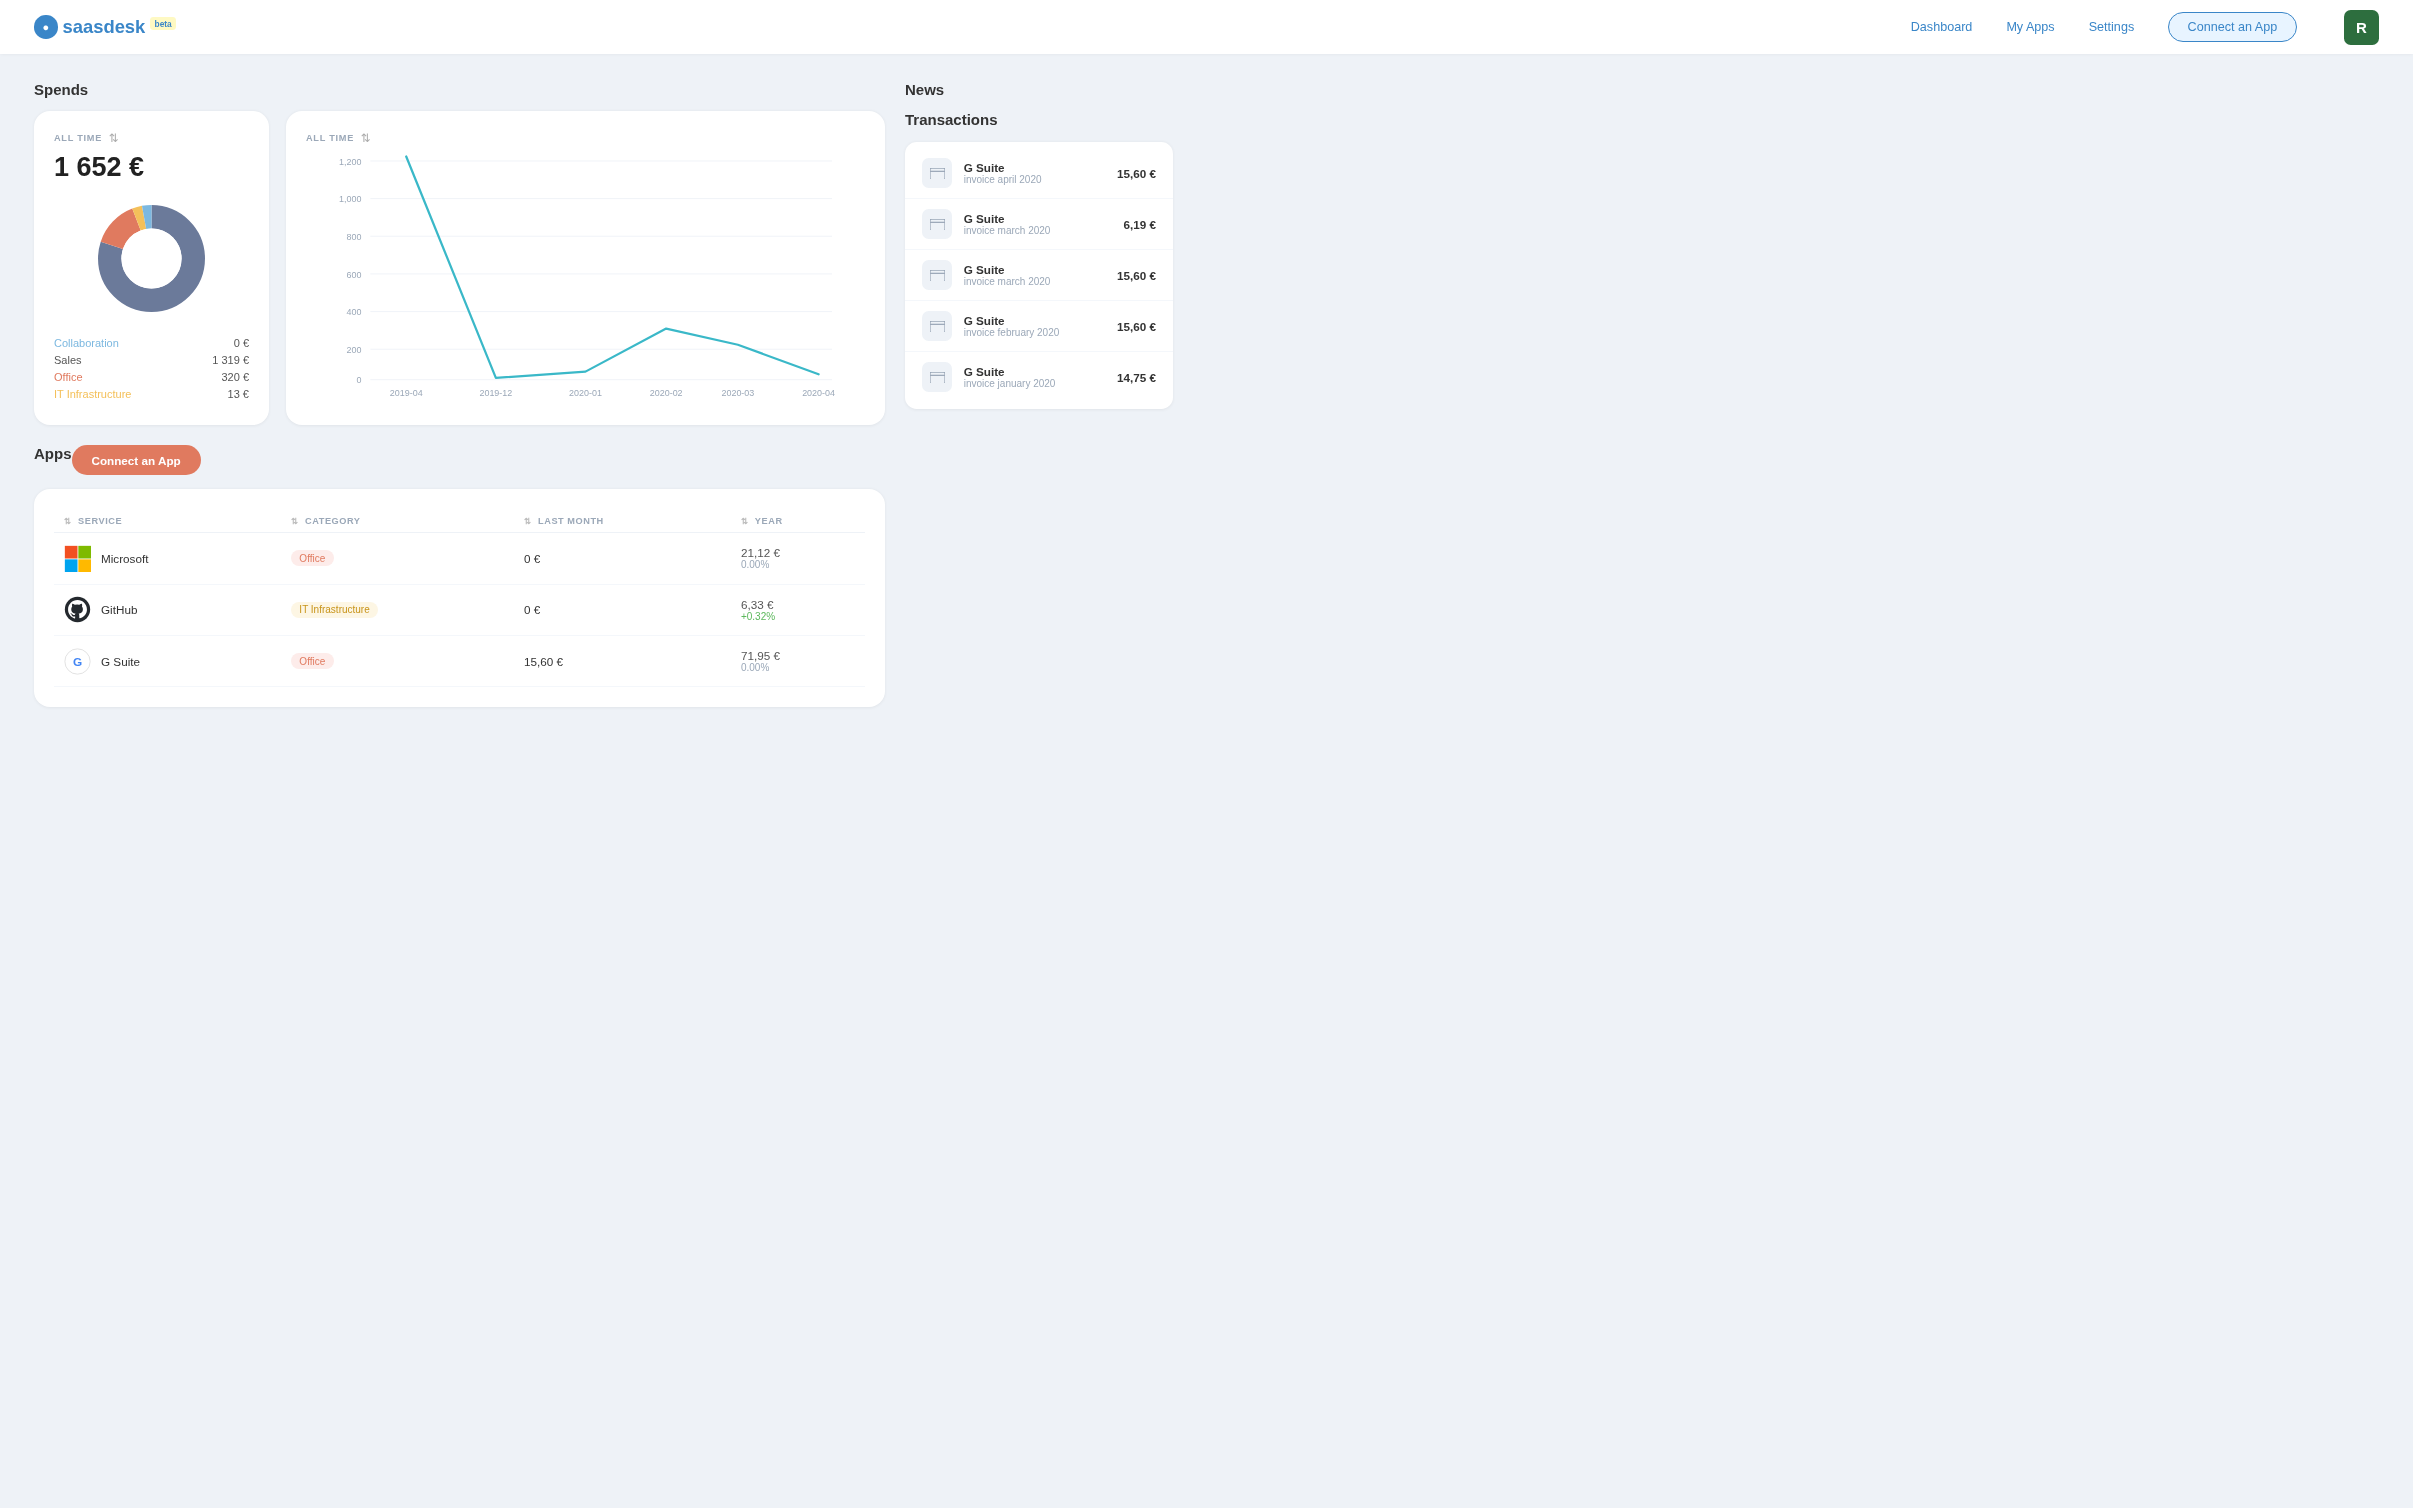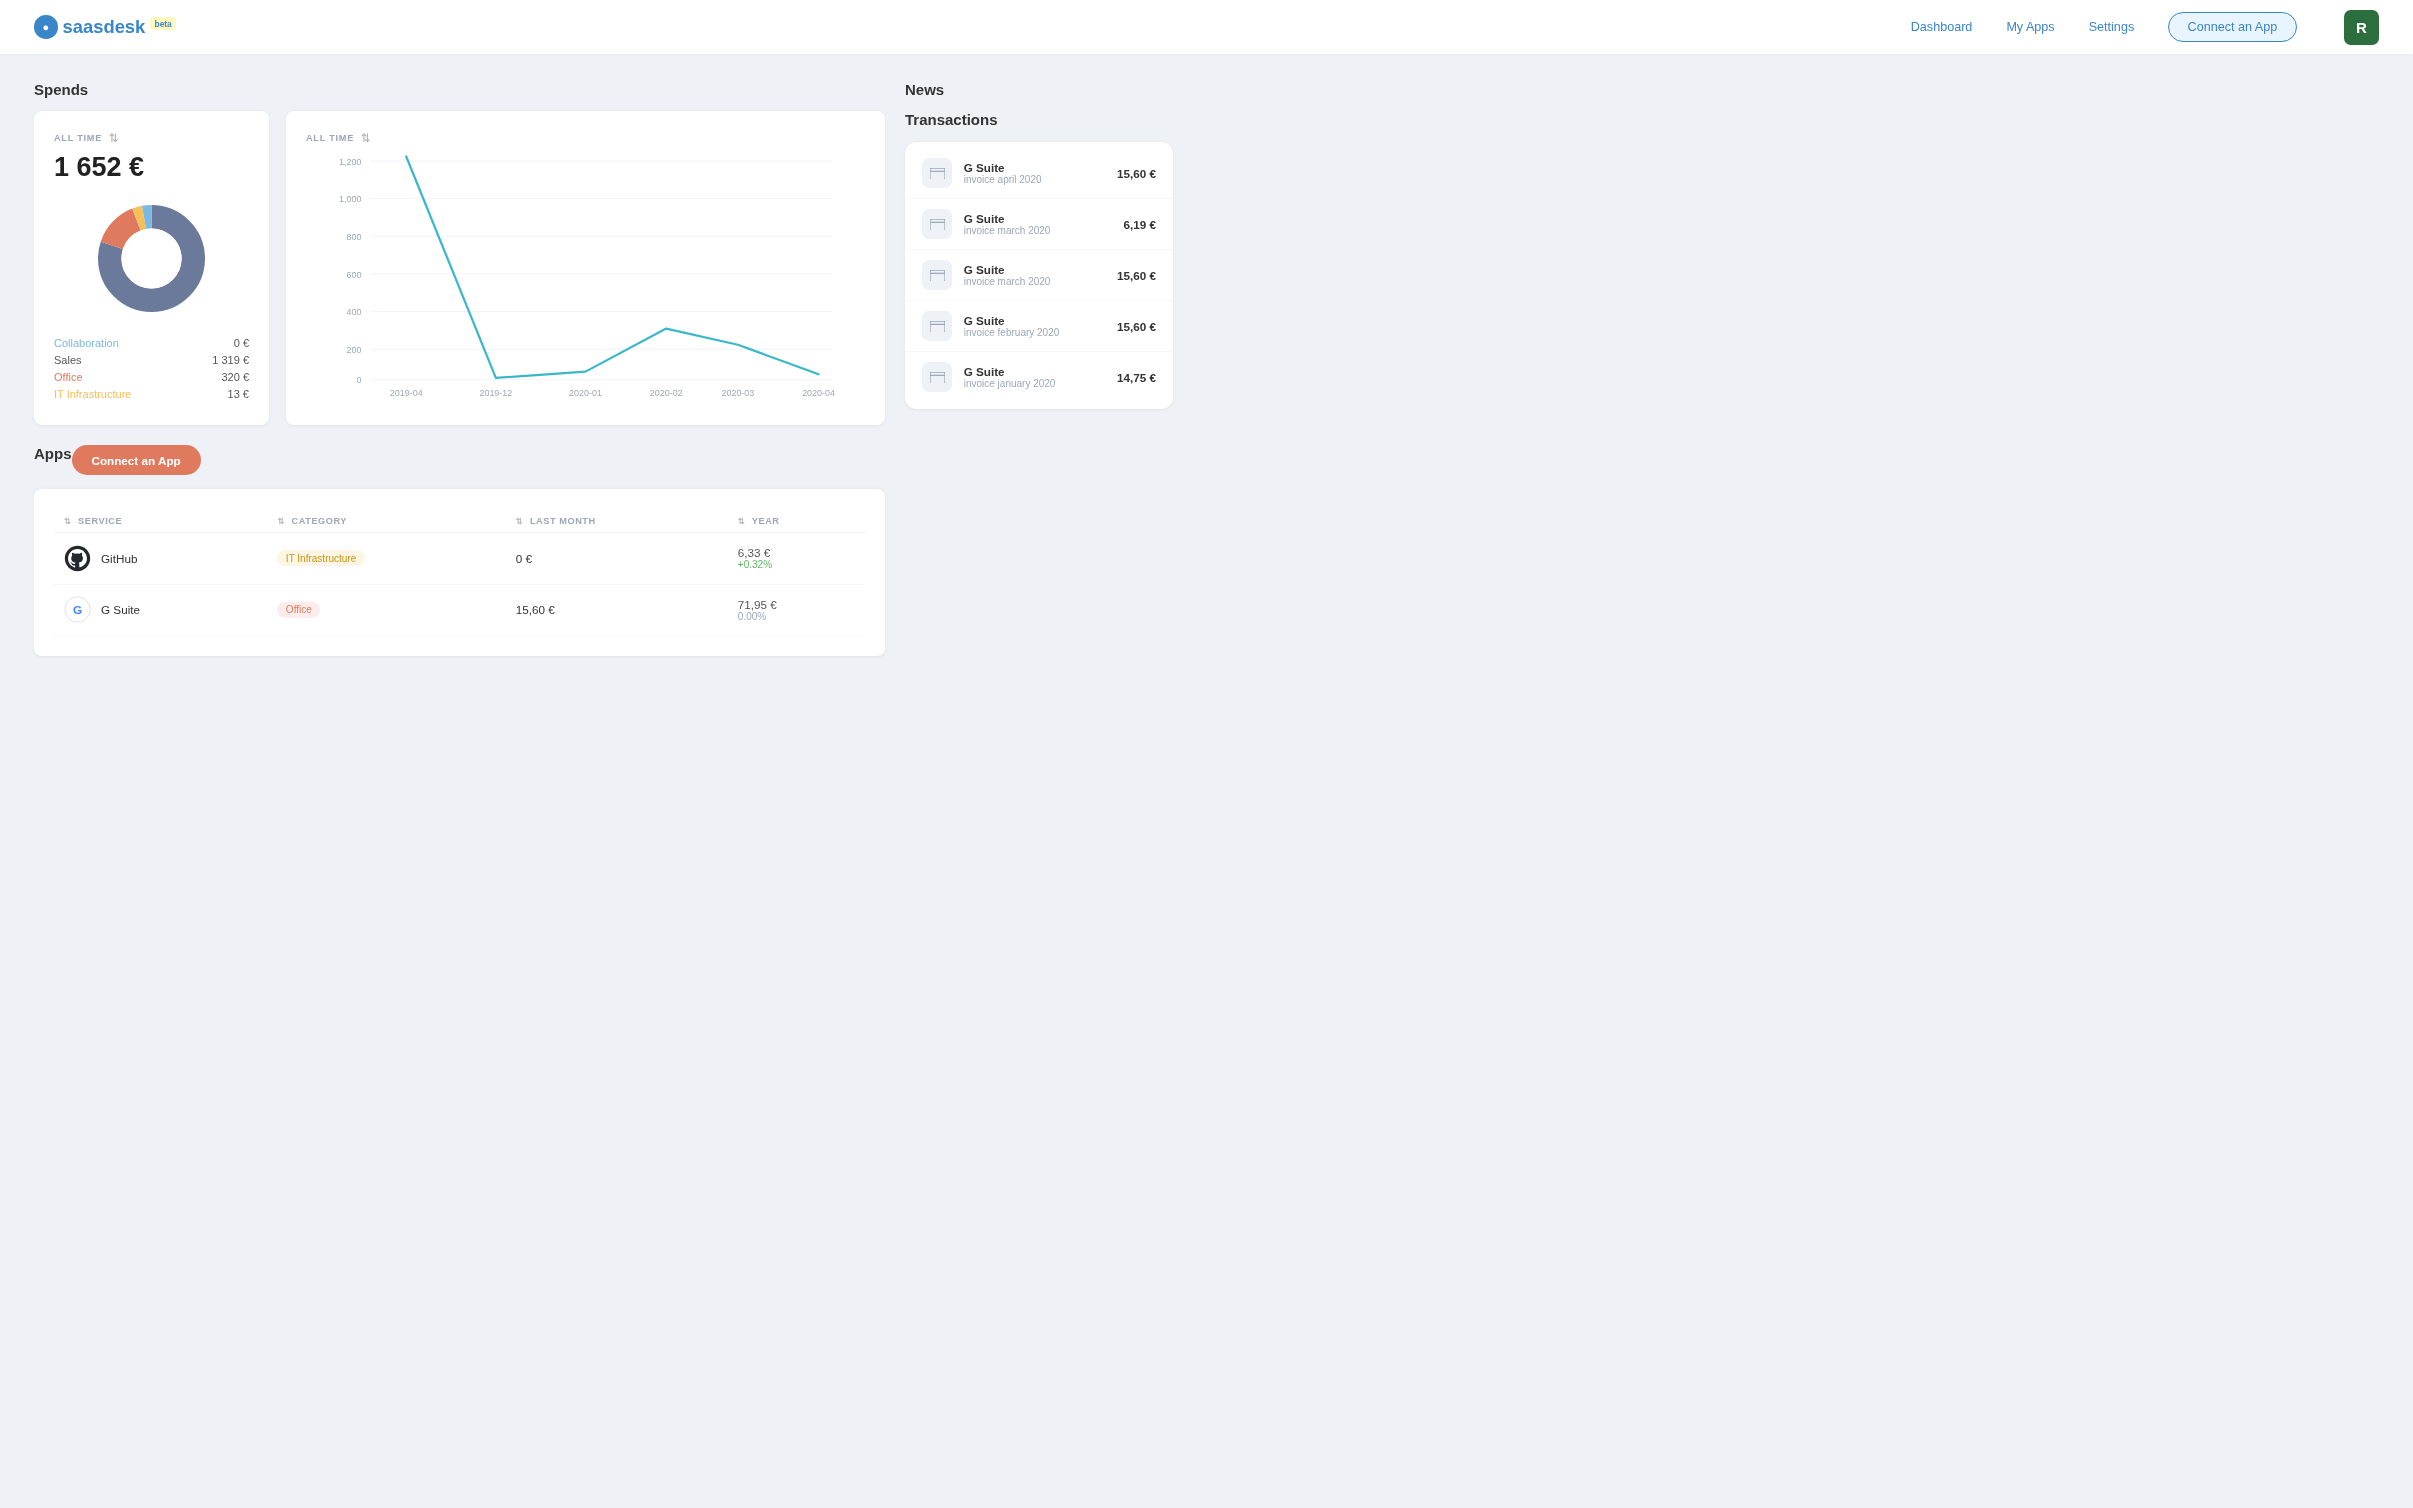--- a/index.html
+++ b/index.html
@@ -93,21 +93,21 @@
 
     
     .spends-row {
       display: flex;
       gap: 17px;
     }
 
     
     .card {
       background: #fff;
-      border-radius: 8px;
+      border-radius: 16px;
       padding: 20px;
       box-shadow: 0 0.8px 3.4px rgba(0,0,0,0.06);
     }
 
     
     .spend-summary-card {
       width: 235px;
       flex-shrink: 0;
     }
     .card-filter-row {
@@ -425,20 +425,43 @@
                 <span>LAST MONTH</span>
               </th>
               <th>
                 <span class="sort-icon">⇅</span>
                 <span>YEAR</span>
               </th>
             </tr>
           </thead>
           <tbody id="apps-tbody">
 
+          <tr>
+    <td>
+      <div class="app-name-cell">
+        <div class="app-logo">
+                      <svg width="27" height="27" viewBox="0 0 32 32">
+                        <rect width="15" height="15" x="1" y="1" fill="#f25022"></rect>
+                        <rect width="15" height="15" x="17" y="1" fill="#7fba00"></rect>
+                        <rect width="15" height="15" x="1" y="17" fill="#00a4ef"></rect>
+                        <rect width="15" height="15" x="17" y="17" fill="#ffb900"></rect>
+                      </svg>
+                    </div>
+        <span>Microsoft</span>
+      </div>
+    </td>
+    <td>
+      <span class="category-badge badge-office">Office</span>
+    </td>
+    <td>0 €</td>
+    <td>
+      <span class="year-value">21,12 €</span>
+      <span class="year-percent-zero">0.00%</span>
+    </td>
+  </tr>
               <tr>
     <td>
       <div class="app-name-cell">
         <div class="app-logo">
                       <svg width="27" height="27" viewBox="0 0 32 32">
                         <circle cx="16" cy="16" r="15" fill="#24292e"></circle>
                         <path d="M16 4.8C9.8 4.8 4.8 9.8 4.8 16c0 4.9 3.2 9.1 7.6 10.6.6.1.8-.2.8-.5v-1.9c-3.2.7-3.9-1.5-3.9-1.5-.5-1.3-1.3-1.7-1.3-1.7-1-.7.1-.7.1-.7 1.1.1 1.7 1.1 1.7 1.1 1 1.7 2.6 1.2 3.2.9.1-.7.4-1.2.7-1.5-2.5-.3-5.1-1.2-5.1-5.5 0-1.2.4-2.2 1.1-3-.1-.3-.5-1.4.1-3 0 0 .9-.3 3 1.1a10.4 10.4 0 015.4 0c2.1-1.4 3-1.1 3-1.1.6 1.5.2 2.7.1 3 .7.8 1.1 1.8 1.1 3 0 4.3-2.6 5.2-5.1 5.5.4.3.8 1 .8 2v3c0 .3.2.6.8.5C24 25.1 27.2 20.9 27.2 16c0-6.2-5-11.2-11.2-11.2z" fill="#fff"></path>
                       </svg>
                     </div>
         <span>GitHub</span>

